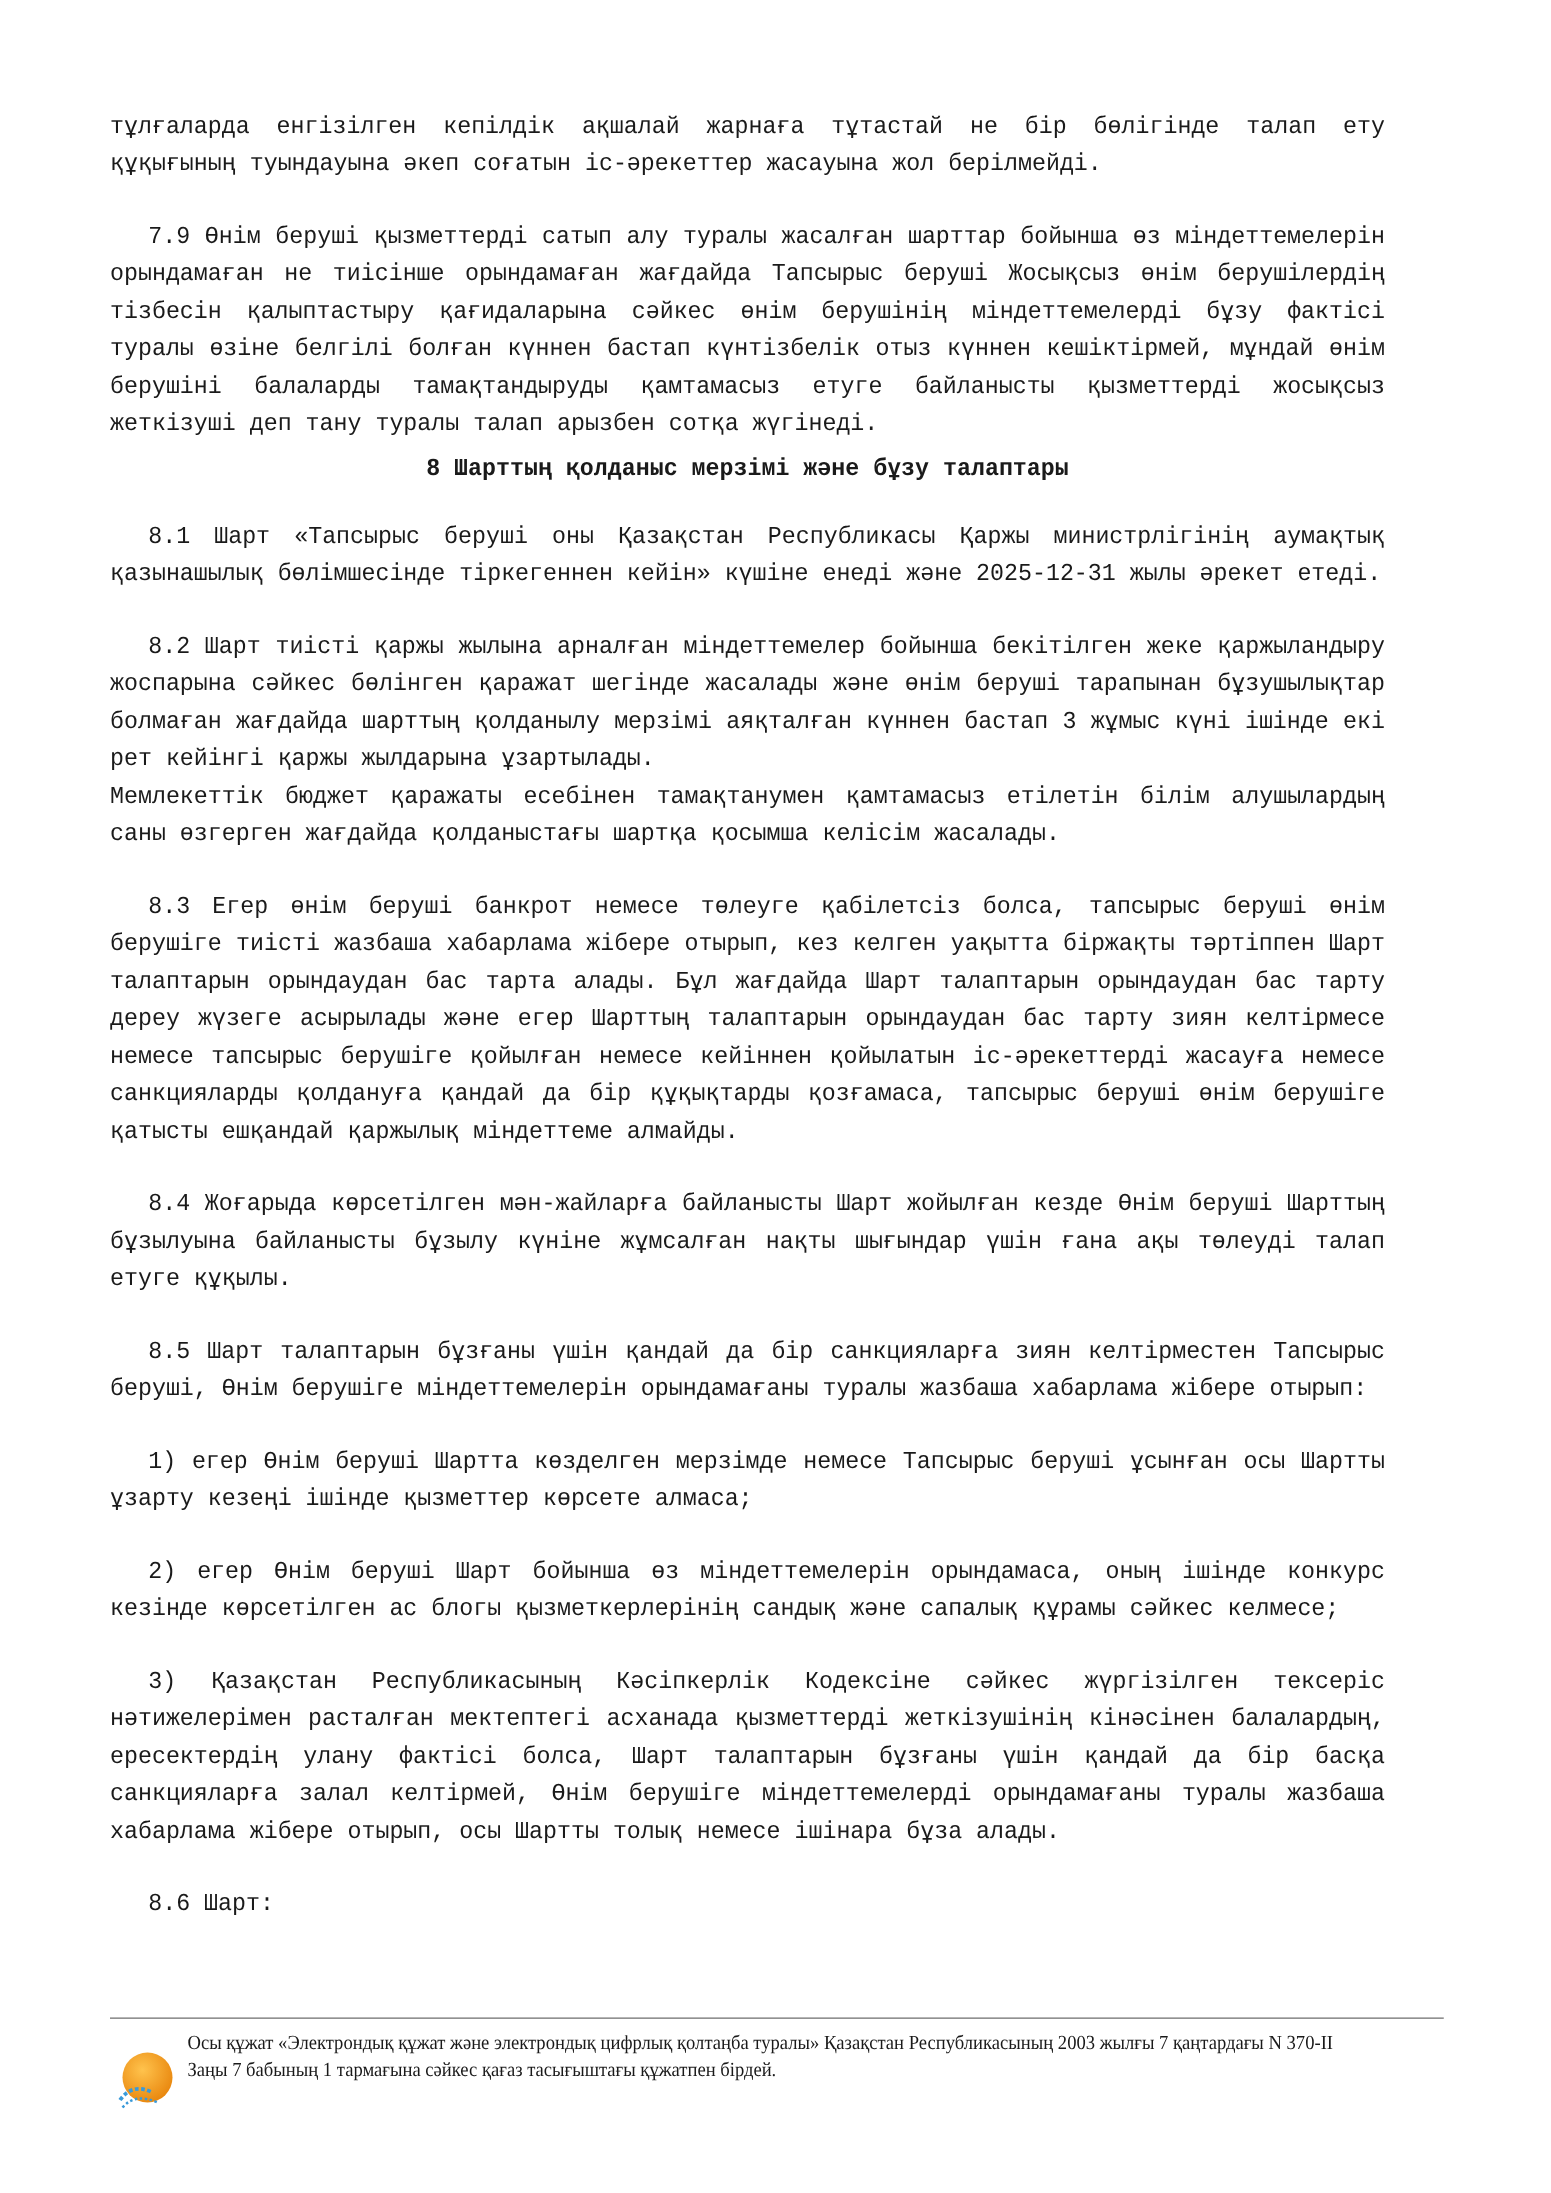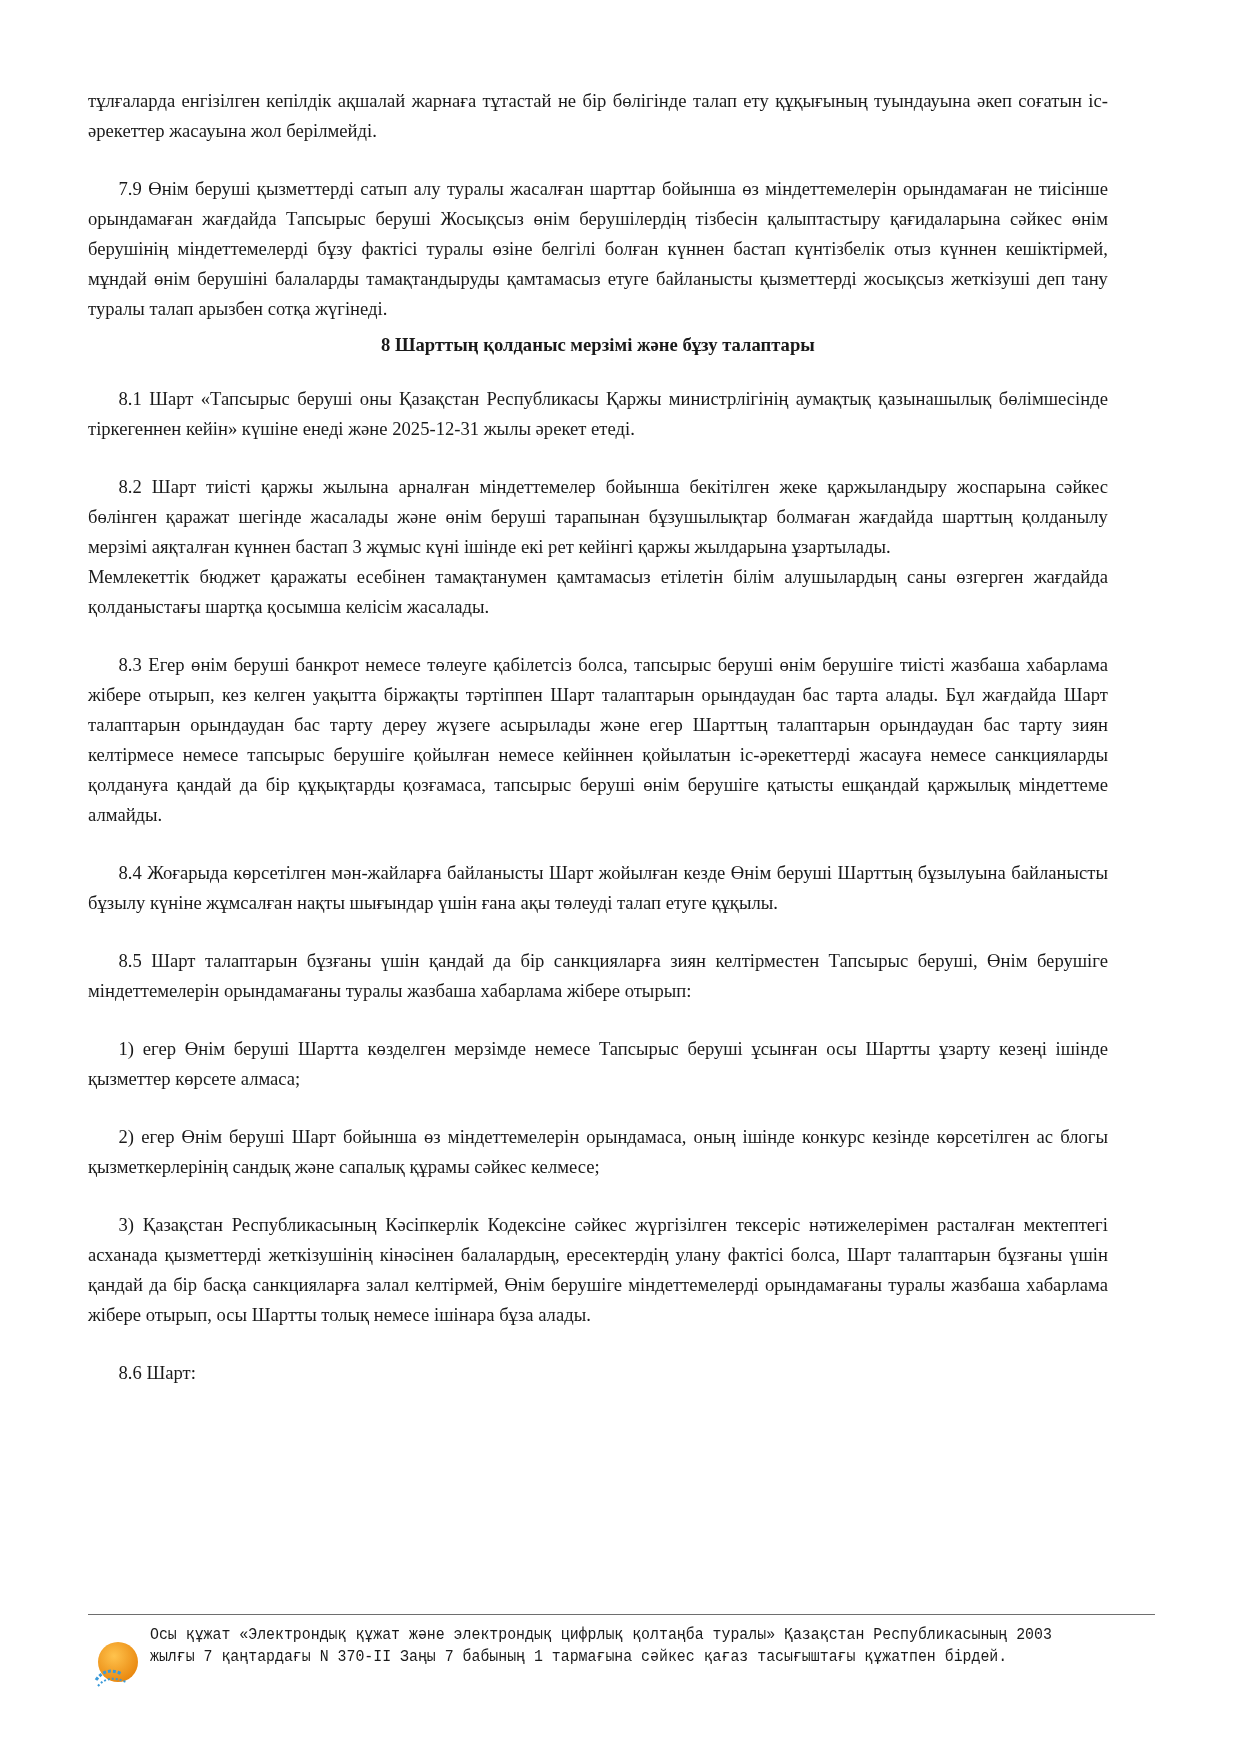--- a/index.html
+++ b/index.html
@@ -1,32 +1,32 @@
 <!DOCTYPE html>
 <html><head>
 <meta charset="utf-8">
 <style>
   html, body { margin: 0; padding: 0; background: #ffffff; }
   body { width: 1241px; height: 1754px; position: relative; overflow: hidden; }
   .page {
     position: absolute; left: 88px; top: 86px; width: 1068px;
-    font-family: Liberation Serif, serif;
+    font-family: Liberation Mono, monospace;
     font-size: 19.5px; line-height: 30px; color: #1a1a1a;
   }
   .page .text { width: 1068px; transform: scaleX(0.955); transform-origin: left top; }
   p { margin: 0; text-align: justify; }
   .indent { text-indent: 32px; }
   .gap { margin-top: 28px; }
   .heading { text-align: center; font-weight: bold; margin-top: 6px; margin-bottom: 24px; }
   .footer-rule {
     position: absolute; left: 88px; top: 1614px; width: 1067px; height: 1px; background: #6e6e6e;
   }
   .footer {
     position: absolute; left: 92px; top: 1624px; width: 1060px; height: 80px;
-    font-family: Liberation Mono, monospace; font-size: 16px; line-height: 22px; color: #1a1a1a;
+    font-family: Liberation Serif, serif; font-size: 16px; line-height: 22px; color: #1a1a1a;
   }
   .logo { position: absolute; left: 0; top: 16px; width: 48px; height: 48px; }
   .footer-text { position: absolute; left: 58px; top: 0; width: 1000px; transform: scaleX(0.93); transform-origin: left top; }
 </style>
 </head>
 <body>
 
 <div class="page">
   <div class="text">
     <p>тұлғаларда енгізілген кепілдік ақшалай жарнаға тұтастай не бір бөлігінде талап ету құқығының туындауына әкеп соғатын іс-әрекеттер жасауына жол берілмейді.</p>

